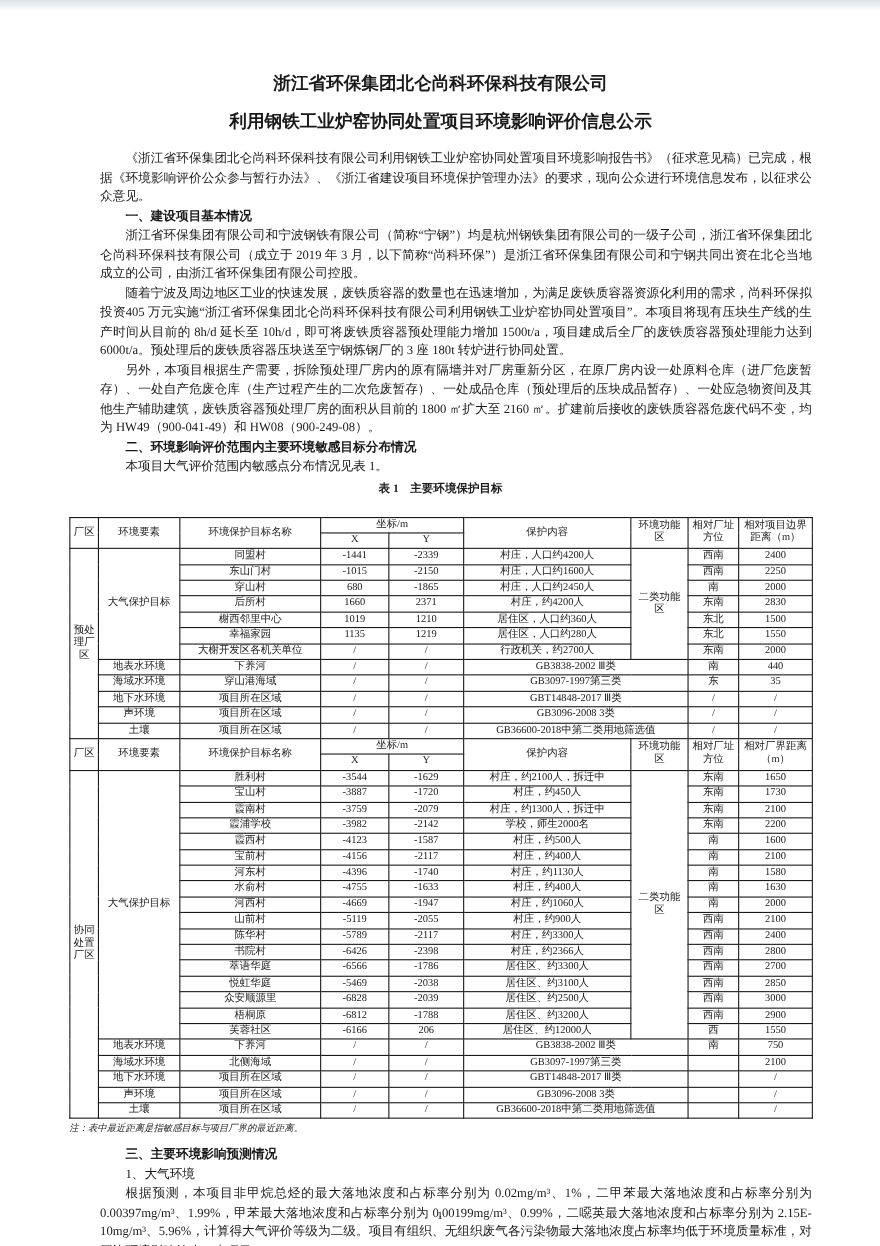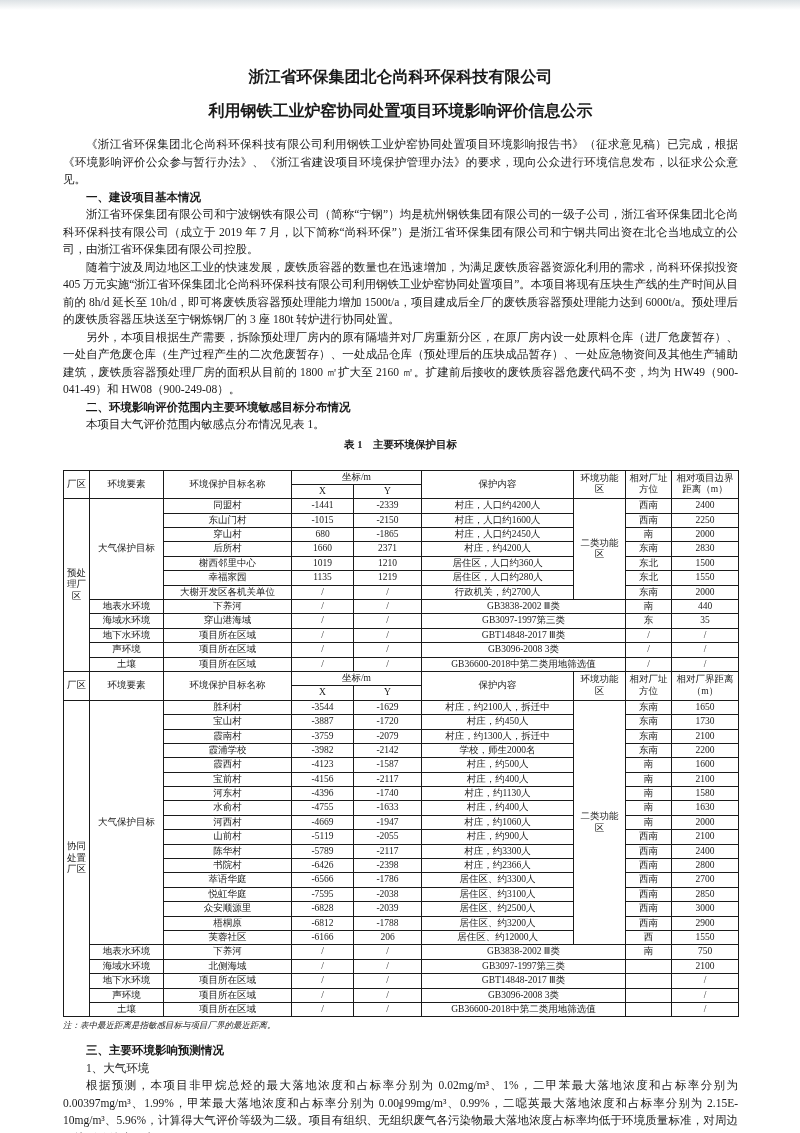--- a/index.html
+++ b/index.html
@@ -5,21 +5,21 @@
   html,body{margin:0;padding:0;}
   body{
     width:800px;height:1133px;background:#ffffff;overflow:hidden;
     font-family:"Liberation Serif","DejaVu Serif",serif;color:#1a1a1a;
   }
   .scan-edge{position:absolute;top:0;left:0;width:800px;height:10px;
     background:linear-gradient(#dde2e5,rgba(255,255,255,0));}
   .page{position:relative;width:800px;height:1133px;}
   .content{padding:60px 62px 0 63px;}
   .title{font-size:16px;font-weight:bold;text-align:center;line-height:34px;margin:0 0 8px 0;}
-  .body-text{font-size:11.5px;line-height:17.5px;text-align:justify;}
+  .body-text{font-size:11.5px;line-height:17.5px;text-align:justify;margin-left:28px;}
   .body-text p{margin:0;text-indent:2em;}
   .hd{font-weight:bold;}
   .sp-above{margin-top:11px !important;}
   .caption{font-size:10.5px;font-weight:bold;text-align:center;margin:4px 0 18px 0;line-height:14px;}
   table{border-collapse:collapse;width:675px;table-layout:fixed;border:1.5px solid #1a1a1a;font-family:Liberation Serif, serif;}
   td{border:1px solid #1a1a1a;font-size:9.5px;line-height:1.2;padding:1px 3px;
      text-align:center;vertical-align:middle;word-break:break-all;}
   .note{font-size:8.5px;line-height:12px;margin:2px 0 0 0;text-indent:0;color:#222;font-style:italic;}
   .pagenum{position:absolute;bottom:22px;left:0;width:800px;text-align:center;font-size:10px;}
 </style>
@@ -31,21 +31,21 @@
   <div class="content">
 
     <div class="title">
       <div>浙江省环保集团北仑尚科环保科技有限公司</div>
       <div>利用钢铁工业炉窑协同处置项目环境影响评价信息公示</div>
     </div>
 
     <div class="body-text">
       <p>《浙江省环保集团北仑尚科环保科技有限公司利用钢铁工业炉窑协同处置项目环境影响报告书》（征求意见稿）已完成，根据《环境影响评价公众参与暂行办法》、《浙江省建设项目环境保护管理办法》的要求，现向公众进行环境信息发布，以征求公众意见。</p>
       <p class="hd">一、建设项目基本情况</p>
-      <p>浙江省环保集团有限公司和宁波钢铁有限公司（简称“宁钢”）均是杭州钢铁集团有限公司的一级子公司，浙江省环保集团北仑尚科环保科技有限公司（成立于 2019 年 7 月，以下简称“尚科环保”）是浙江省环保集团有限公司和宁钢共同出资在北仑当地成立的公司，由浙江省环保集团有限公司控股。</p>
+      <p>浙江省环保集团有限公司和宁波钢铁有限公司（简称“宁钢”）均是杭州钢铁集团有限公司的一级子公司，浙江省环保集团北仑尚科环保科技有限公司（成立于 2019 年 3 月，以下简称“尚科环保”）是浙江省环保集团有限公司和宁钢共同出资在北仑当地成立的公司，由浙江省环保集团有限公司控股。</p>
       <p>随着宁波及周边地区工业的快速发展，废铁质容器的数量也在迅速增加，为满足废铁质容器资源化利用的需求，尚科环保拟投资405 万元实施“浙江省环保集团北仑尚科环保科技有限公司利用钢铁工业炉窑协同处置项目”。本项目将现有压块生产线的生产时间从目前的 8h/d 延长至 10h/d，即可将废铁质容器预处理能力增加 1500t/a，项目建成后全厂的废铁质容器预处理能力达到 6000t/a。预处理后的废铁质容器压块送至宁钢炼钢厂的 3 座 180t 转炉进行协同处置。</p>
       <p>另外，本项目根据生产需要，拆除预处理厂房内的原有隔墙并对厂房重新分区，在原厂房内设一处原料仓库（进厂危废暂存）、一处自产危废仓库（生产过程产生的二次危废暂存）、一处成品仓库（预处理后的压块成品暂存）、一处应急物资间及其他生产辅助建筑，废铁质容器预处理厂房的面积从目前的 1800 ㎡扩大至 2160 ㎡。扩建前后接收的废铁质容器危废代码不变，均为 HW49（900-041-49）和 HW08（900-249-08）。</p>
       <p class="hd">二、环境影响评价范围内主要环境敏感目标分布情况</p>
       <p>本项目大气评价范围内敏感点分布情况见表 1。</p>
     </div>
 
     <div class="caption">表 1　主要环境保护目标</div>
 
     <table>
       <colgroup>
@@ -294,21 +294,21 @@
           <tr>
             <td>萃语华庭</td>
             <td>-6566</td>
             <td>-1786</td>
             <td>居住区、约3300人</td>
             <td>西南</td>
             <td>2700</td>
           </tr>
           <tr>
             <td>悦虹华庭</td>
-            <td>-7595</td>
+            <td>-5469</td>
             <td>-2038</td>
             <td>居住区、约3100人</td>
             <td>西南</td>
             <td>2850</td>
           </tr>
           <tr>
             <td>众安顺源里</td>
             <td>-6828</td>
             <td>-2039</td>
             <td>居住区、约2500人</td>

